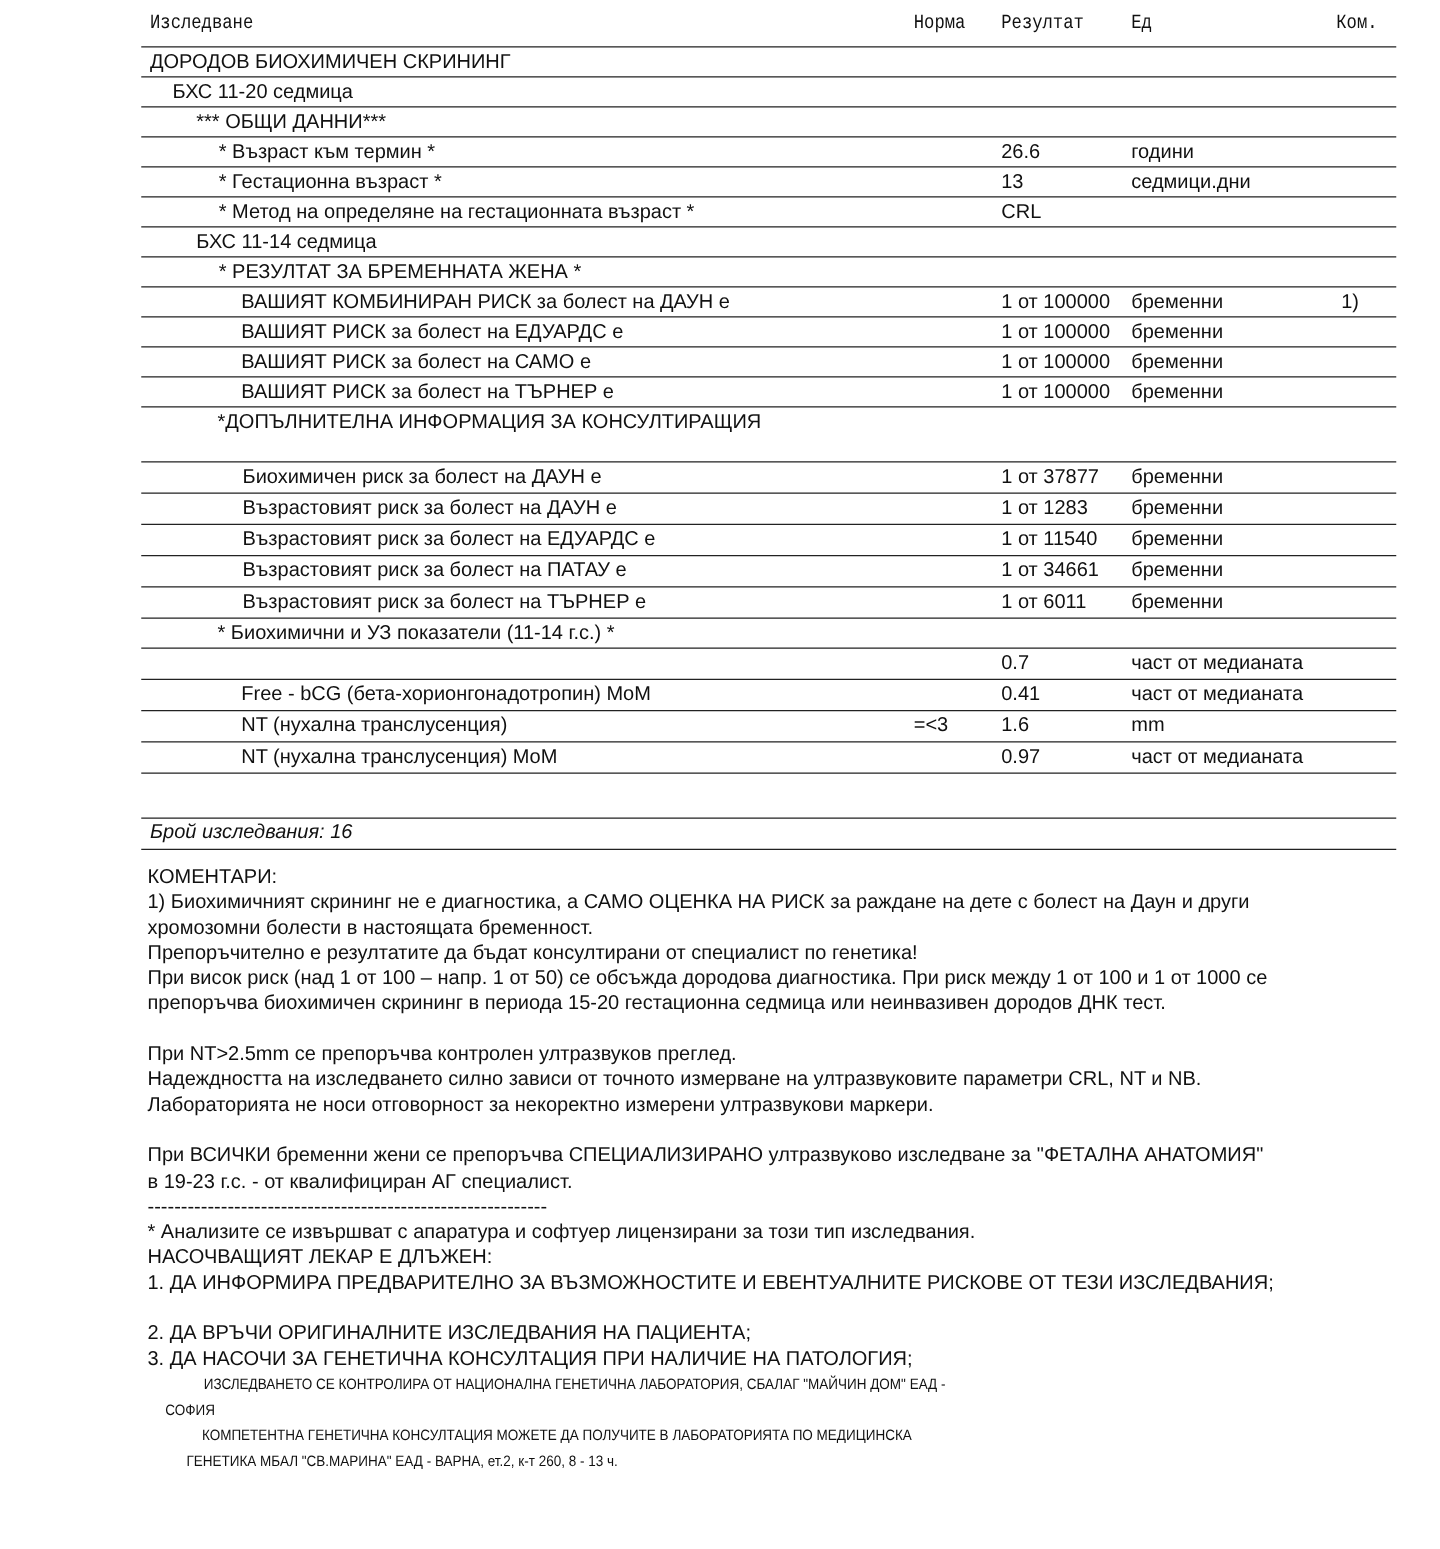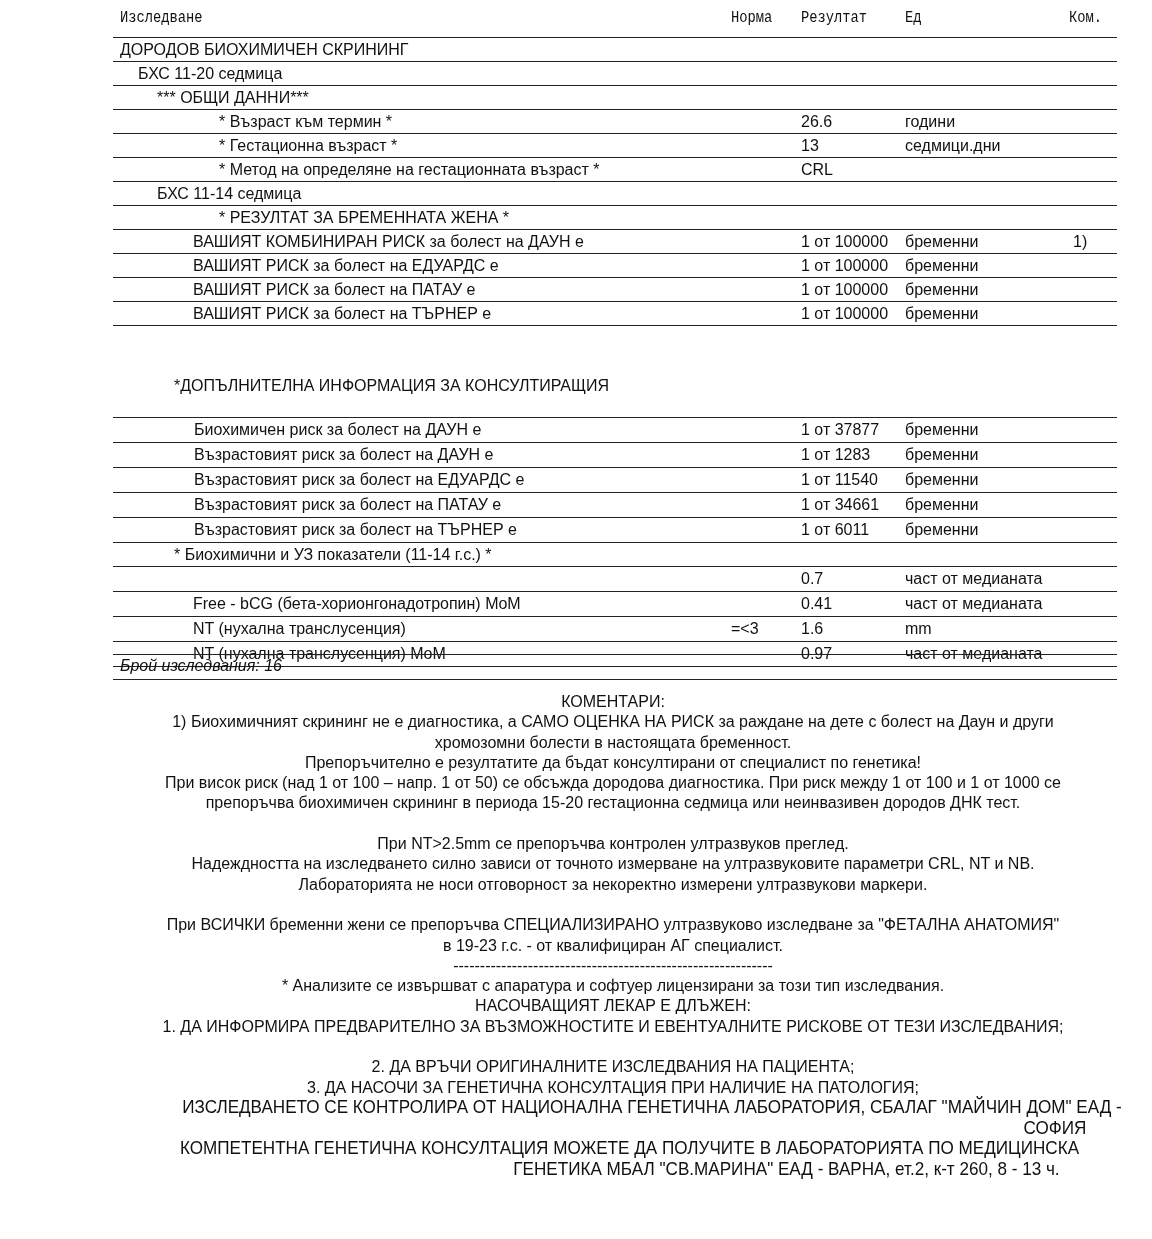--- a/index.html
+++ b/index.html
@@ -3,41 +3,41 @@
 <meta charset="utf-8">
 <style>
   html, body { margin: 0; padding: 0; background: #ffffff; }
   body {
     width: 1152px; height: 1239px; position: relative; overflow: hidden;
     font-family: "Liberation Sans", sans-serif; color: #111; font-size: 16px;
   }
   .tbl { position: absolute; left: 113px; top: 0; width: 1004px; }
   .row { position: relative; height: 24px; border-bottom: 1.5px solid #222; box-sizing: border-box; }
   .row.header { height: 38px; }
-  .row.tall { height: 44px; margin-top: 48px; }
+  .row.tall { height: 44px; }
   .cell { position: absolute; top: 0; line-height: 24px; white-space: nowrap; }
   .row.header .cell { line-height: 36px; font-family: Liberation Mono, monospace; }
   .narrow { display: inline-block; transform: scaleX(0.86); transform-origin: left center; }
   .c-name { left: 7px; }
   .c-norm { left: 618px; }
   .c-res { left: 688px; }
   .c-unit { left: 792px; }
   .c-com { left: 956px; }
   .ind0 { left: 7px; }
   .ind1 { left: 25px; }
   .ind2 { left: 44px; }
-  .ind3 { left: 62px; margin-left: 44px; }
+  .ind3 { left: 62px; }
   .ind4 { left: 80px; }
   .ind4b { left: 81px; }
   .count-row { position: absolute; left: 113px; top: 654px; width: 1004px; height: 26px;
     border-top: 1.5px solid #222; border-bottom: 1.5px solid #222; box-sizing: border-box; font-style: italic; }
   .count-row span { position: absolute; left: 7px; top: 0; line-height: 22px; }
   .comments { position: absolute; left: 118px; top: 692px; width: 990px; font-size: 16px; line-height: 20.3px; }
-  .comments div { white-space: nowrap; min-height: 20.3px; text-align: center; }
-  .footer { position: absolute; left: 130px; top: 1097px; width: 960px; text-align: right; font-size: 19px; line-height: 20.5px; text-decoration: underline; }
+  .comments div { white-space: nowrap; min-height: 20.3px; }
+  .footer { position: absolute; left: 130px; top: 1097px; width: 960px; text-align: left; font-size: 12px; line-height: 20.5px; text-decoration: underline; }
   .footer div { white-space: nowrap; }
   .footer .narrowc { display: inline-block; transform: scaleX(0.9); }
 </style>
 </head>
 <body>
 
 <div class="tbl">
   <div class="row header">
     <span class="cell c-name"><span class="narrow">Изследване</span></span>
     <span class="cell c-norm"><span class="narrow">Норма</span></span>
@@ -80,21 +80,21 @@
     <span class="cell c-res">1 от 100000</span>
     <span class="cell c-unit">бременни</span>
     <span class="cell c-com" style="left:960px">1)</span>
   </div>
   <div class="row">
     <span class="cell ind4">ВАШИЯТ РИСК за болест на ЕДУАРДС е</span>
     <span class="cell c-res">1 от 100000</span>
     <span class="cell c-unit">бременни</span>
   </div>
   <div class="row">
-    <span class="cell ind4">ВАШИЯТ РИСК за болест на ПАТАУ е</span>
+    <span class="cell ind4">ВАШИЯТ РИСК за болест на САМО е</span>
     <span class="cell c-res">1 от 100000</span>
     <span class="cell c-unit">бременни</span>
   </div>
   <div class="row">
     <span class="cell ind4">ВАШИЯТ РИСК за болест на ТЪРНЕР е</span>
     <span class="cell c-res">1 от 100000</span>
     <span class="cell c-unit">бременни</span>
   </div>
   <div class="row tall">
     <span class="cell" style="left:61px">*ДОПЪЛНИТЕЛНА ИНФОРМАЦИЯ ЗА КОНСУЛТИРАЩИЯ</span>

